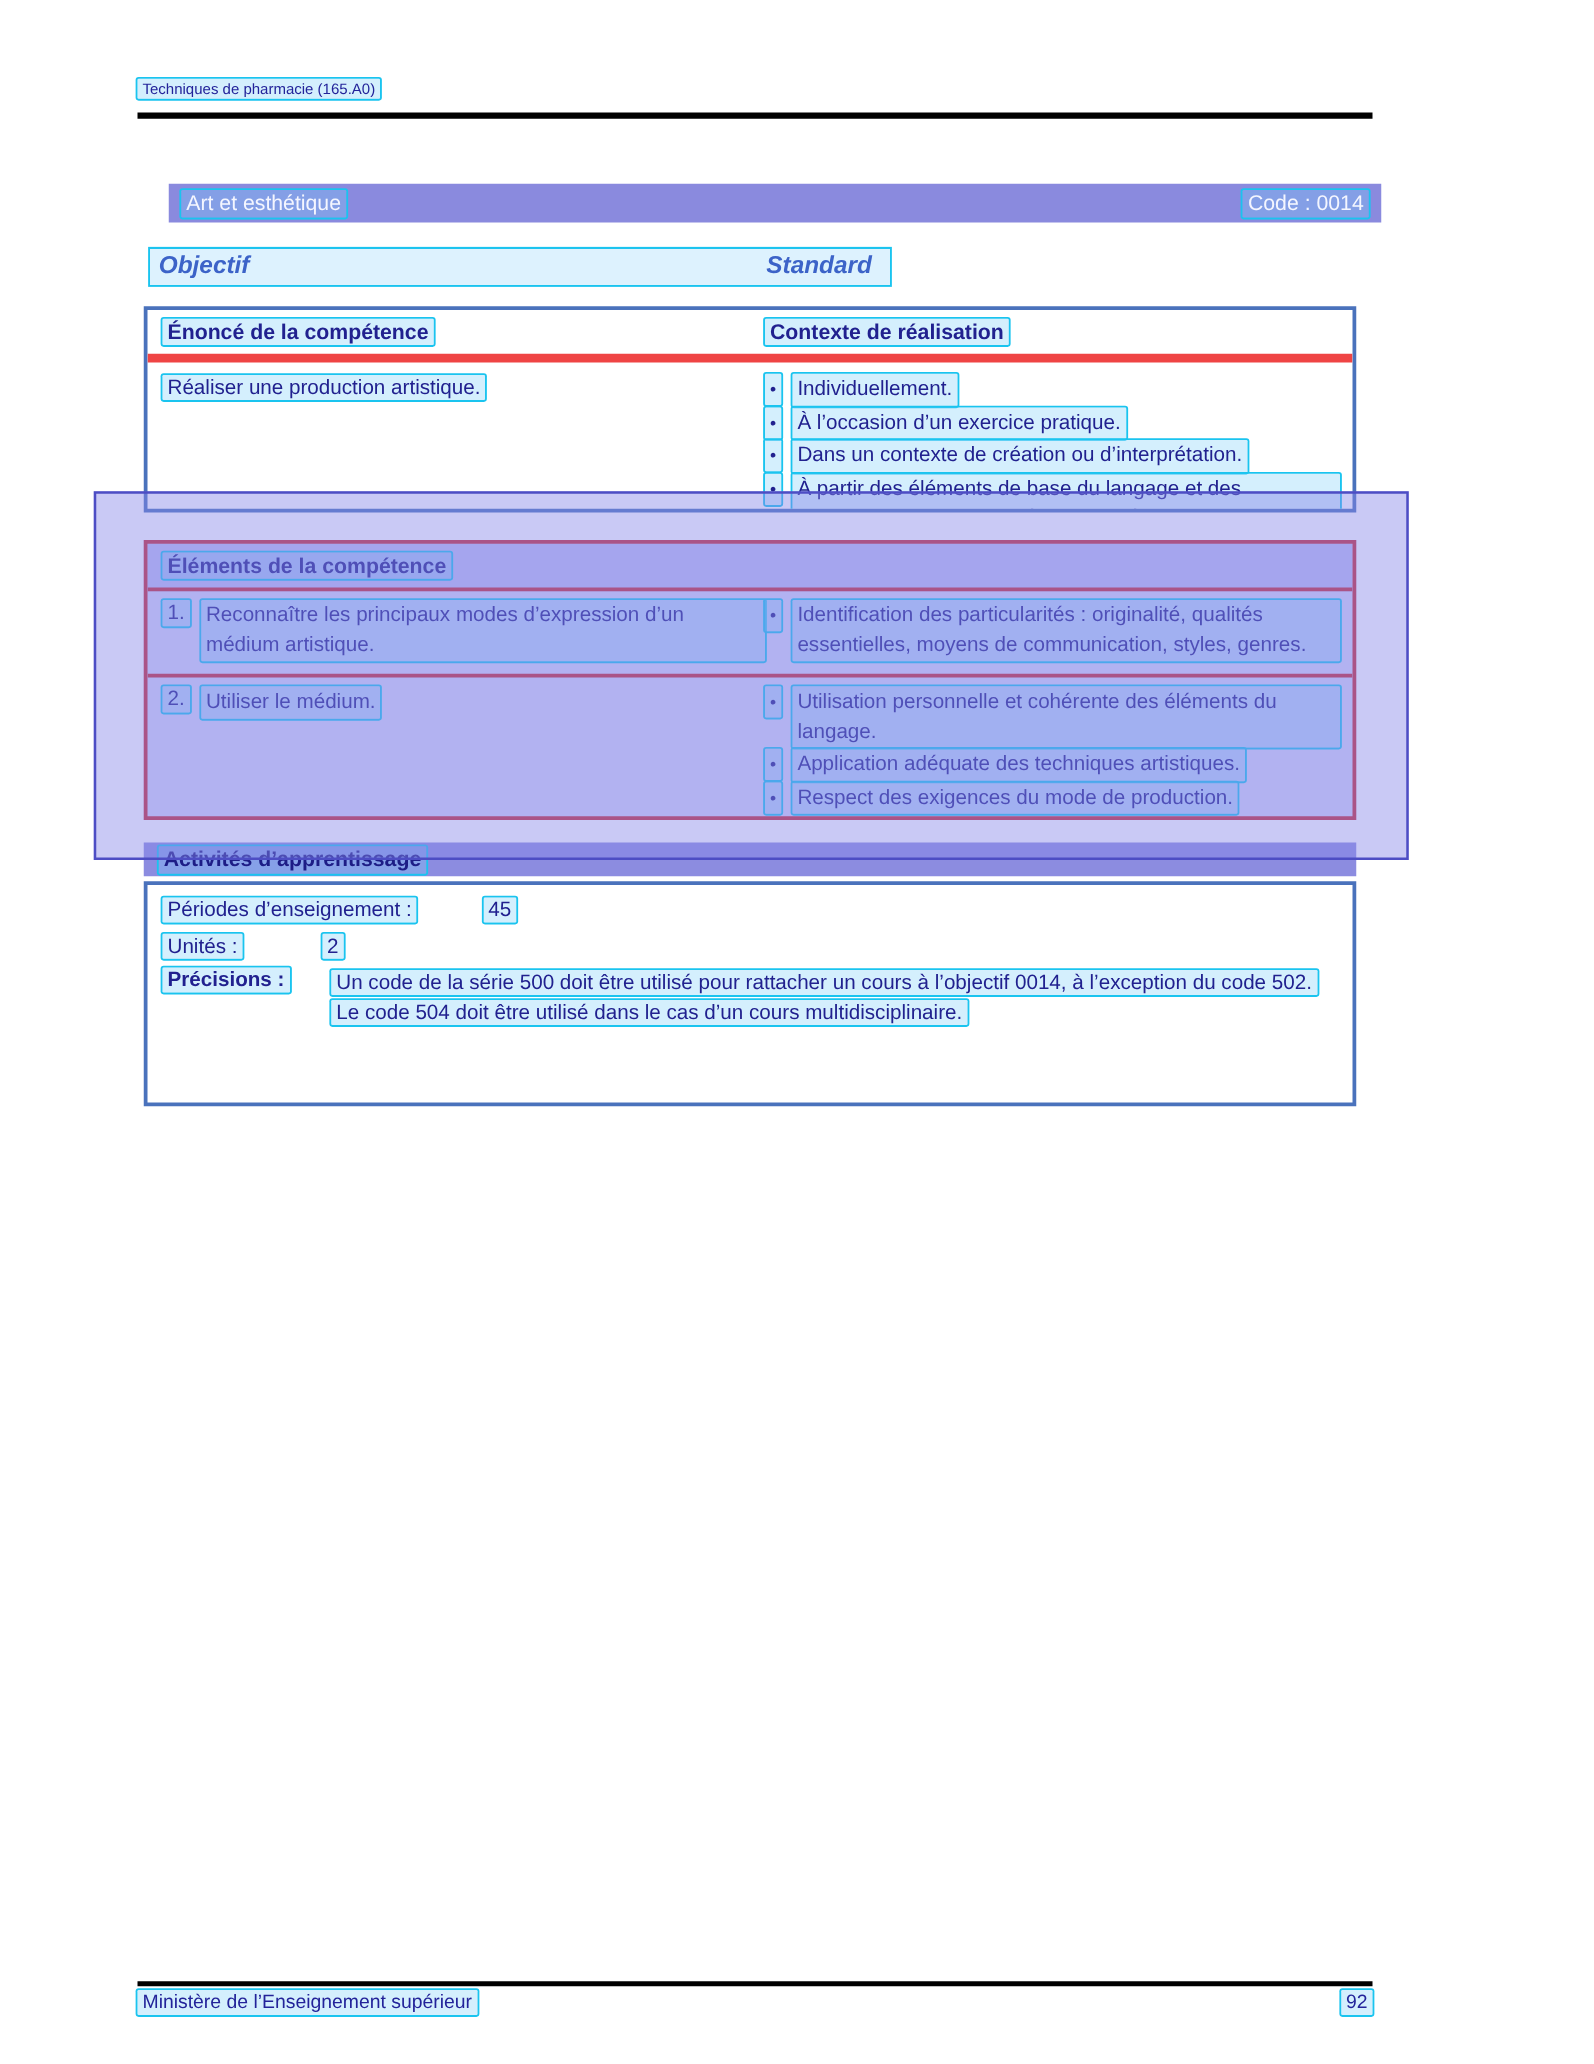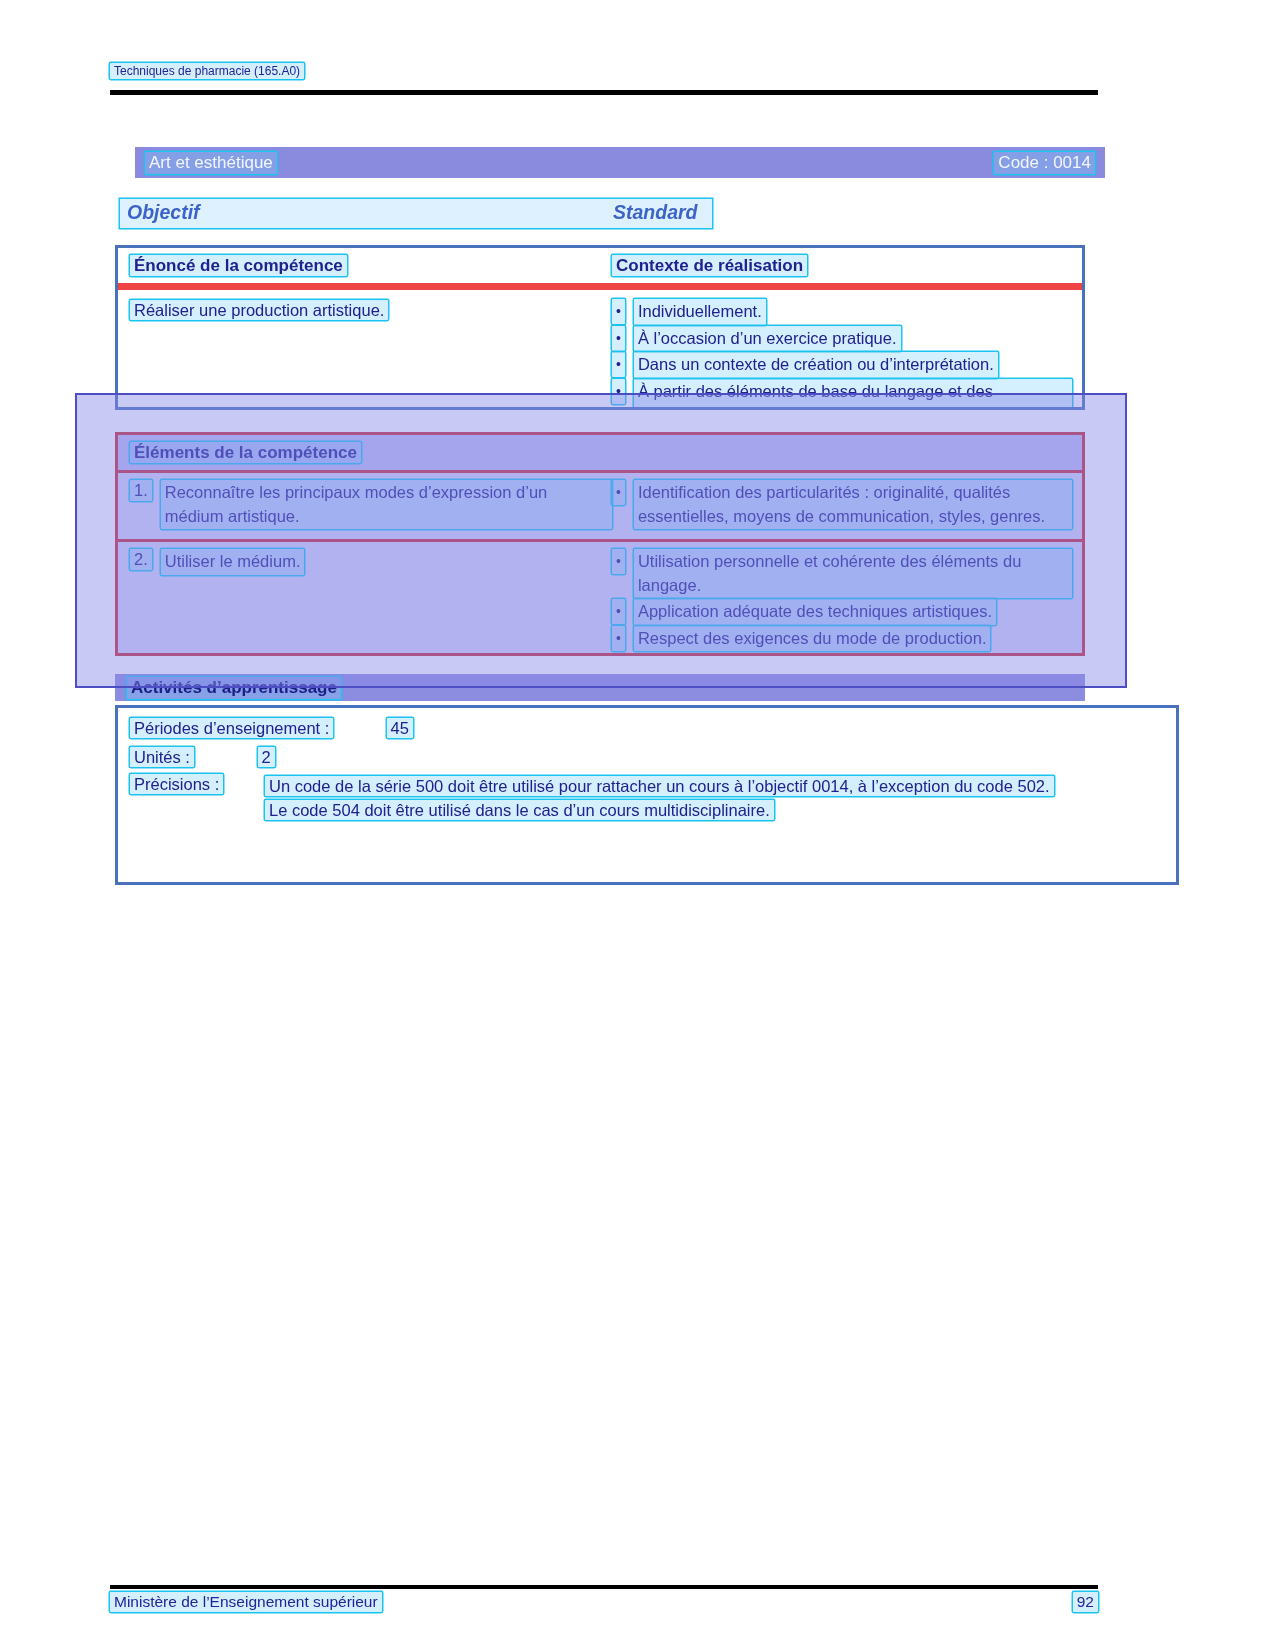--- a/index.html
+++ b/index.html
@@ -62,29 +62,29 @@
   .numli { display:flex; gap:9px; align-items:flex-start; }
   .num { flex:none; }
 
   .actbar {
     position:absolute; left:115px; top:674px; width:970px; height:27px;
     background:#8c8ce0; display:flex; align-items:center; padding-left:12px;
     font-weight:bold; font-size:17px; color:#1d1d86;
   }
 
   .actbox {
-    position:absolute; left:115px; top:705px; width:1064px; height:180px;
+    position:absolute; left:115px; top:705px; width:970px; height:180px;
     border:3px solid #4a72bc; padding:9px 12px; overflow:hidden;
   }
   .arow { margin-bottom:6px; line-height:23px; }
   .lab { display:inline-block; }
   .lab-p { width:252px; }
   .lab-u { width:123px; }
   .prec { display:flex; }
-  .prec .lab-pr { width:123px; flex:none; }
+  .prec .lab-pr { width:123px; flex:none;font-weight:bold; }
   .prec-text { width:822px; line-height:23.5px; }
   .prec-text p { margin:0;padding-left:12px; }
 
   .footer {
     position:absolute; left:110px; top:1592px; width:988px;
     display:flex; justify-content:space-between; font-size:15.5px; color:#23239a;align-items:center;
   }
 </style>
 </head>
 <body>

